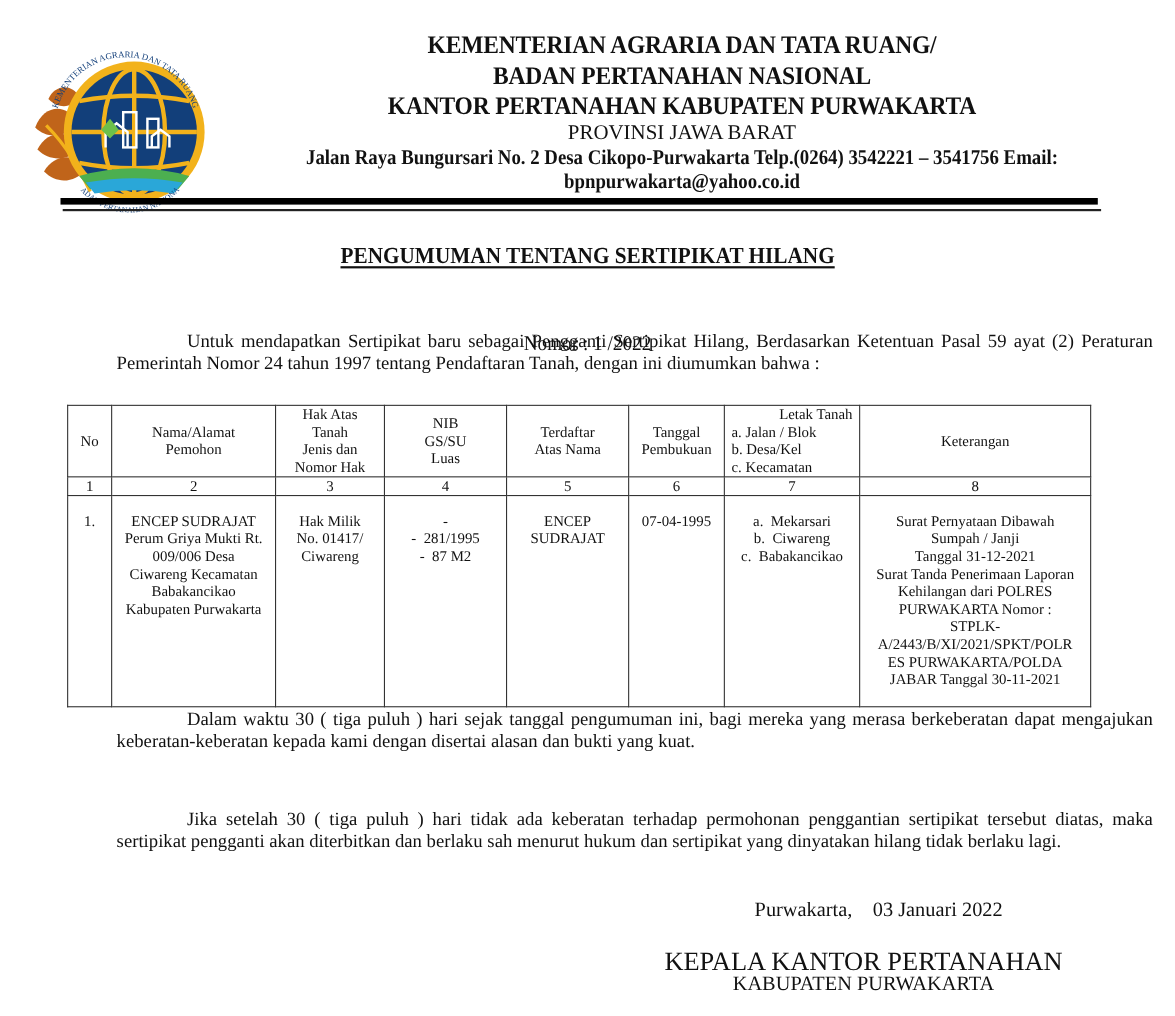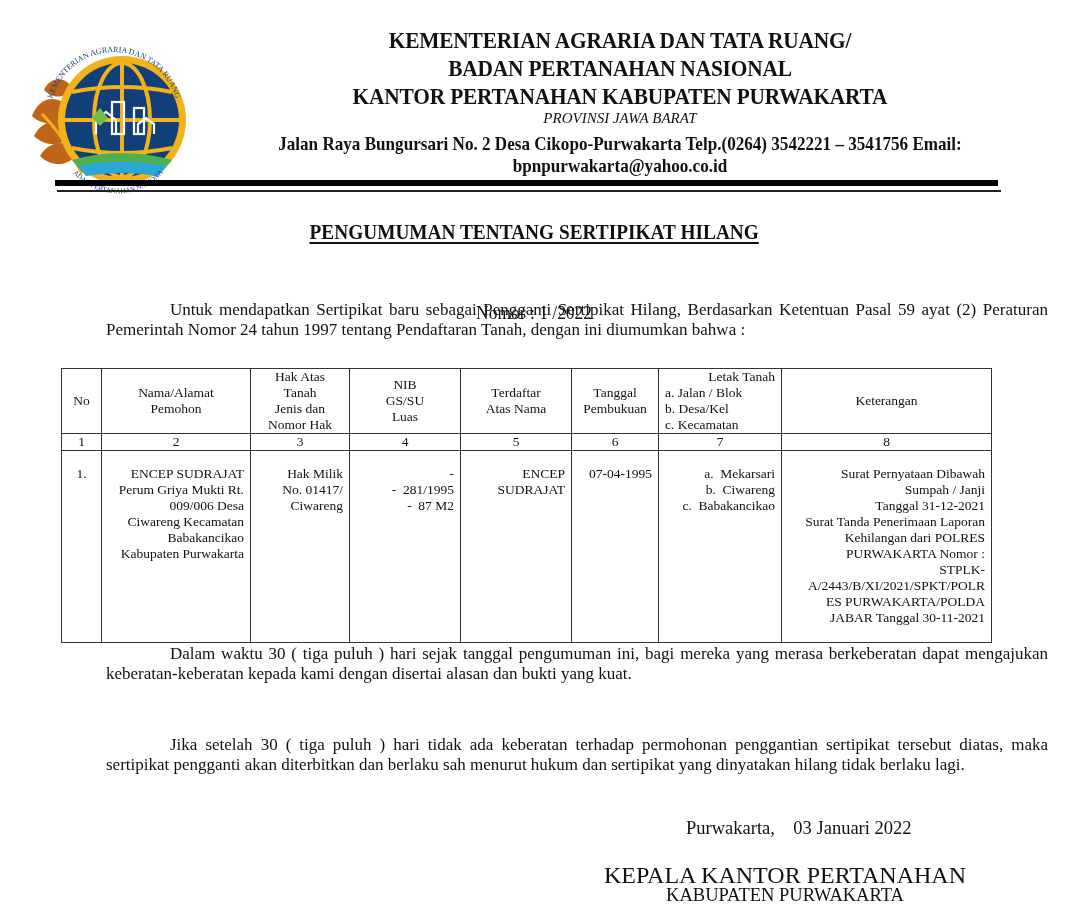--- a/index.html
+++ b/index.html
@@ -11,21 +11,21 @@
 
     
     #logo { left: 22px; top: 24px; width: 180px; height: 172px; }
 
     
     .lh { position: absolute; left: 220px; width: 800px; text-align: center; white-space: nowrap; }
     .lh-b { font-weight: bold; font-size: 23px; letter-spacing: -0.2px; transform: scaleX(0.93); transform-origin: center; }
     #lh1 { top: 28px; }
     #lh2 { top: 56px; }
     #lh3 { top: 84px; }
-    #lh4 { top: 110px; font-size: 15px; font-style: italic; }
+    #lh4 { top: 110px; font-size: 19px; }
     #lh5 { top: 133px; font-size: 19px; font-weight: bold; transform: scaleX(0.9); transform-origin: center; }
     #lh6 { top: 155px; font-size: 19px; font-weight: bold; transform: scaleX(0.9); transform-origin: center; }
 
     .rule-thick { position: absolute; left: 55px; width: 943px; top: 180px; height: 6px; background: #000; }
     .rule-thin { position: absolute; left: 57px; width: 944px; top: 190px; height: 2px; background: #222; }
 
     
     #title { position: absolute; left: 0; width: 1068px; top: 220px; text-align: center; font-weight: bold; font-size: 21px; white-space: nowrap; }
     #title span { text-decoration: underline; text-underline-offset: 3px; display: inline-block; transform: scaleX(0.92); }
     #nomor { position: absolute; left: 0; width: 1068px; top: 262px; text-align: center; font-size: 19px; margin-top: 40px; }
@@ -39,21 +39,21 @@
     #p3 { top: 735px; }
 
     
     #tbl {
       position: absolute; left: 61px; top: 368px; border-collapse: collapse;
       font-size: 13.5px; line-height: 16px; table-layout: fixed;
     }
     #tbl td { border: 1px solid #333; vertical-align: middle; padding: 0 6px; }
     #tbl tr.h1 td { height: 64px; text-align: center; }
     #tbl tr.h2 td { height: 16px; text-align: center; padding: 0; }
-    #tbl tr.r1 td { height: 176px; vertical-align: top; padding-top: 15px; text-align: right; }
+    #tbl tr.r1 td { height: 176px; vertical-align: top; padding-top: 15px; text-align: center; }
     #tbl td.left-align { text-align: left !important; }
     .cell-line { display: block; white-space: nowrap; }
     .dash-line { display: block; white-space: pre; }
 
     
     #place-date { position: absolute; left: 686px; top: 818px; font-size: 18.5px; white-space: pre; }
     #sig1 { position: absolute; left: 600px; width: 370px; top: 862px; text-align: center; font-size: 24px; }
     #sig2 { position: absolute; left: 600px; width: 370px; top: 885px; text-align: center; font-size: 18.5px; }
   </style>
 </head>

